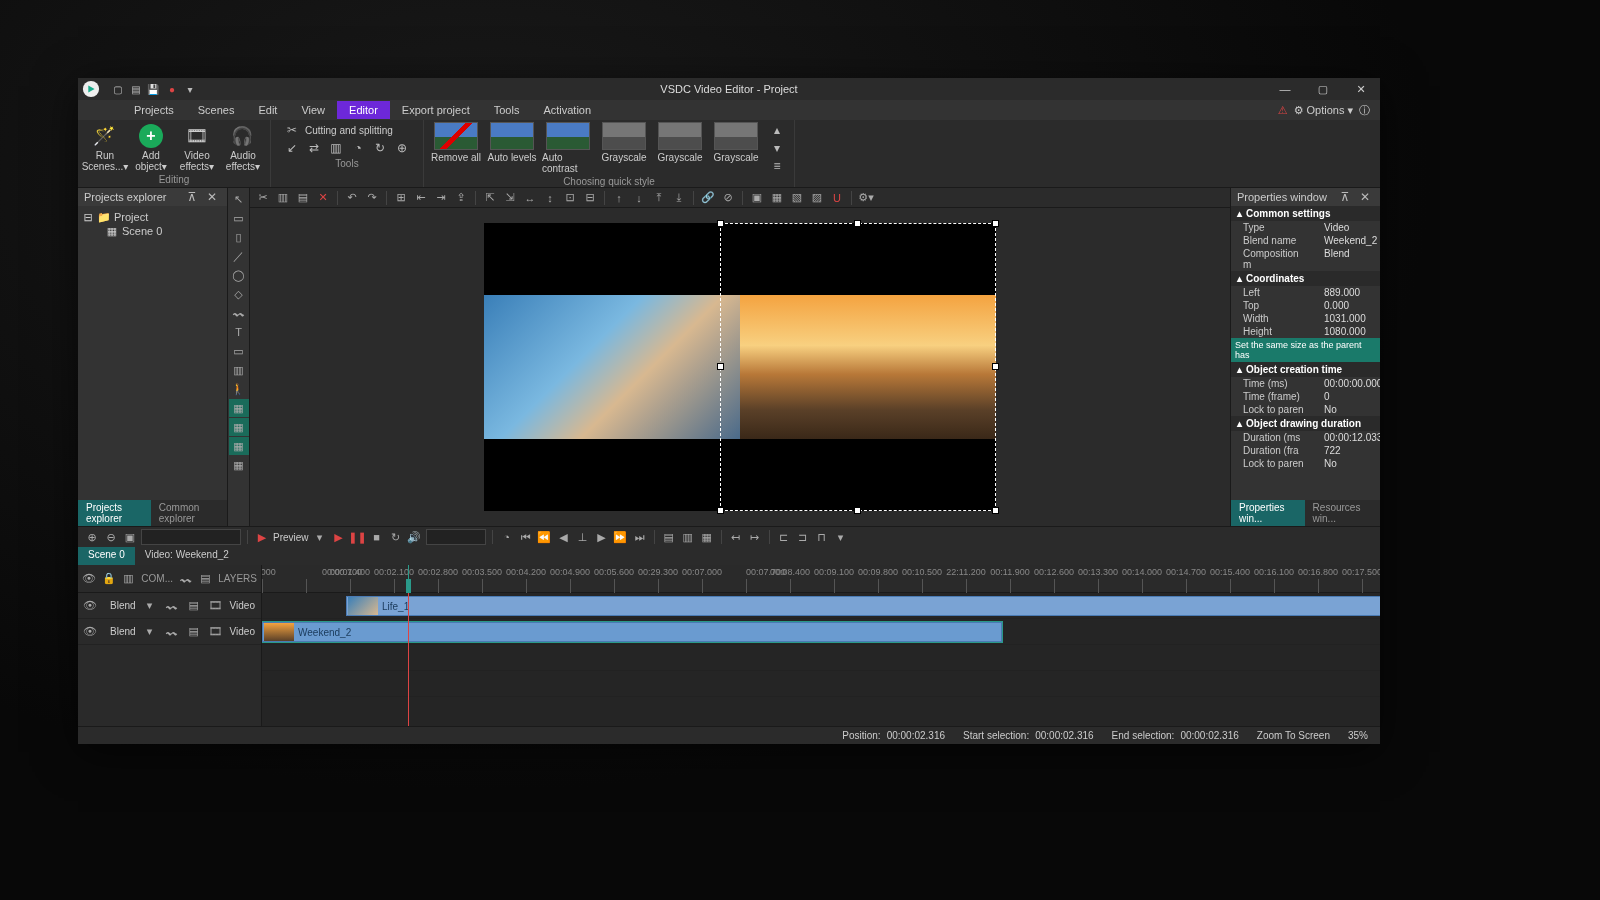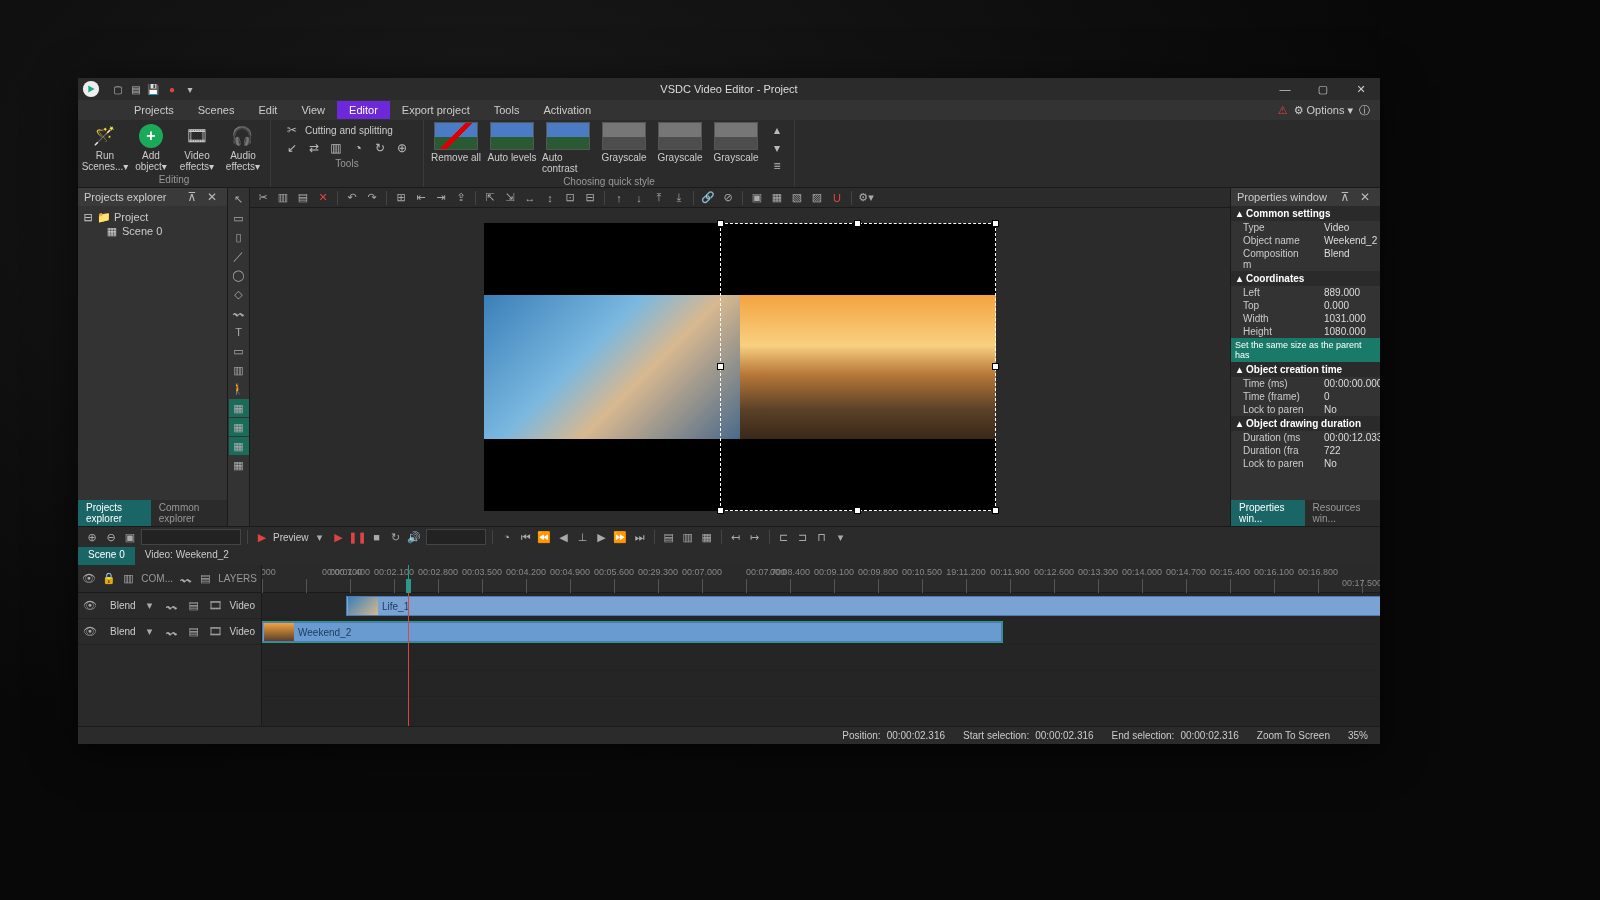--- a/index.html
+++ b/index.html
@@ -353,21 +353,21 @@
       <div class="props">
         <div class="prop-group">
             <span>▴</span>
             <span>Common settings</span>
           </div>
         <div class="prop-row">
             <span class="prop-label">Type</span>
             <span class="prop-val">Video</span>
           </div>
         <div class="prop-row">
-            <span class="prop-label">Object name</span>
+            <span class="prop-label">Blend name</span>
             <span class="prop-val">Weekend_2</span>
           </div>
         <div class="prop-row">
             <span class="prop-label">Composition m</span>
             <span class="prop-val">Blend</span>
           </div>
         <div class="prop-group">
             <span>▴</span>
             <span>Coordinates</span>
           </div>
@@ -530,39 +530,39 @@
             <div class="tick-lbl" style="left: 504px;">00:07.700</div>
             <div class="tick" style="left: 528px;"></div>
             <div class="tick-lbl" style="left: 528px;">00:08.400</div>
             <div class="tick" style="left: 572px;"></div>
             <div class="tick-lbl" style="left: 572px;">00:09.100</div>
             <div class="tick" style="left: 616px;"></div>
             <div class="tick-lbl" style="left: 616px;">00:09.800</div>
             <div class="tick" style="left: 660px;"></div>
             <div class="tick-lbl" style="left: 660px;">00:10.500</div>
             <div class="tick" style="left: 704px;"></div>
-            <div class="tick-lbl" style="left: 704px;">19:11.200</div>
+            <div class="tick-lbl" style="left: 704px;">22:11.200</div>
             <div class="tick" style="left: 748px;"></div>
             <div class="tick-lbl" style="left: 748px;">00:11.900</div>
             <div class="tick" style="left: 792px;"></div>
             <div class="tick-lbl" style="left: 792px;">00:12.600</div>
             <div class="tick" style="left: 836px;"></div>
             <div class="tick-lbl" style="left: 836px;">00:13.300</div>
             <div class="tick" style="left: 880px;"></div>
             <div class="tick-lbl" style="left: 880px;">00:14.000</div>
             <div class="tick" style="left: 924px;"></div>
             <div class="tick-lbl" style="left: 924px;">00:14.700</div>
             <div class="tick" style="left: 968px;"></div>
             <div class="tick-lbl" style="left: 968px;">00:15.400</div>
             <div class="tick" style="left: 1012px;"></div>
             <div class="tick-lbl" style="left: 1012px;">00:16.100</div>
             <div class="tick" style="left: 1056px;"></div>
             <div class="tick-lbl" style="left: 1056px;">00:16.800</div>
             <div class="tick" style="left: 1100px;"></div>
-            <div class="tick-lbl" style="left: 1100px; margin-top: 11px;">00:17.500</div>
+            <div class="tick-lbl" style="left: 1100px;">00:17.500</div>
           </div>
         <div class="track">
           <div class="clip-bar" style="left:84px;width:1116px">
               <div class="clip-thumb t1"></div>
               <span>Life_1</span>
             </div>
         </div>
         <div class="track">
           <div class="clip-bar selected" style="left:0;width:740px">
               <div class="clip-thumb t2"></div>

